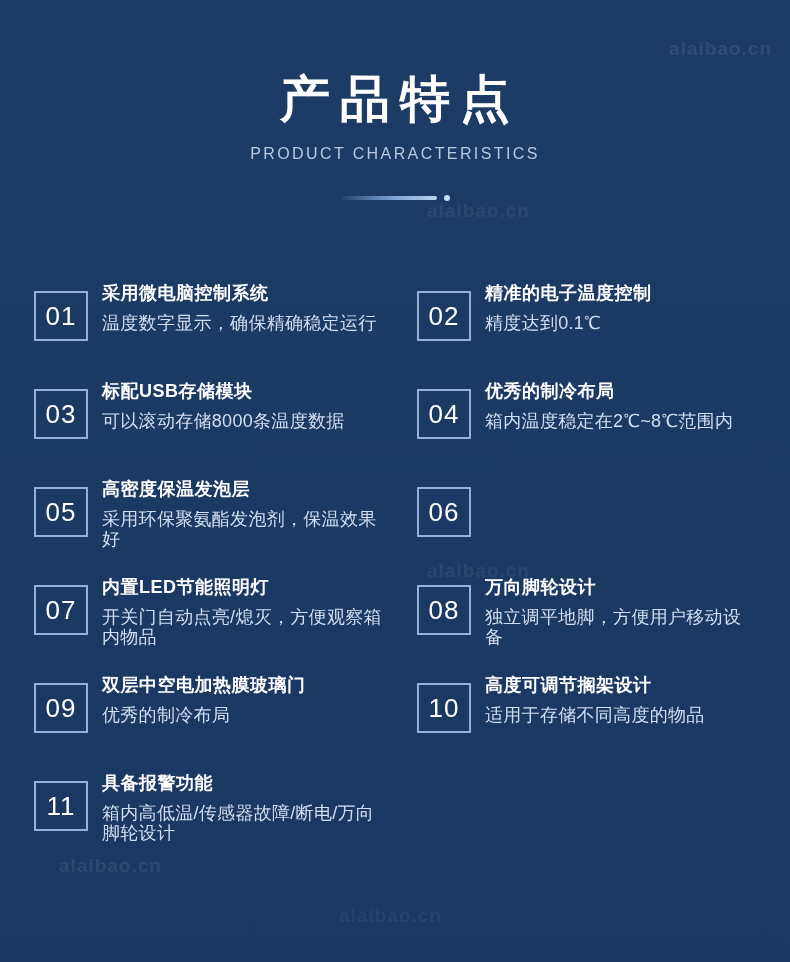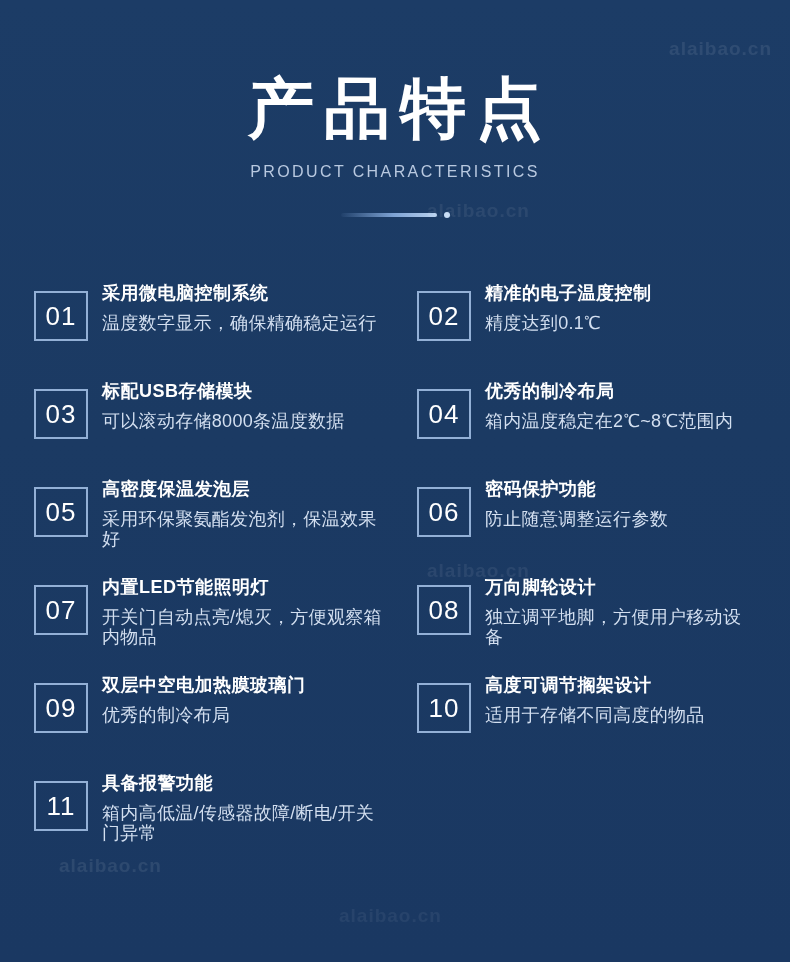--- a/index.html
+++ b/index.html
@@ -40,21 +40,21 @@
   .wm-4 { top: 855px; left: 20px; }
   .wm-5 { top: 905px; left: 300px; color: rgba(255,255,255,0.06); }
 
   
   .header {
     padding-top: 72px;
     text-align: center;
   }
   .title-cn {
     color: #ffffff;
-    font-size: 66px;
+    font-size: 50px;
     font-weight: bold;
     letter-spacing: 10px;
     line-height: 1.1;
     text-indent: 10px;
   }
   .title-en {
     margin-top: 18px;
     color: #b9c9e0;
     font-size: 16px;
     letter-spacing: 2.4px;
@@ -190,24 +190,20 @@
     <div class="feature left">
       <div class="num">05</div>
       <div class="txt">
         <div class="f-title">高密度保温发泡层</div>
         <div class="f-desc">采用环保聚氨酯发泡剂，保温效果好</div>
       </div>
     </div>
 
     <div class="feature right">
       <div class="num">06</div>
-      <div class="txt">
-        <div class="f-title">密码保护功能</div>
-        <div class="f-desc">防止随意调整运行参数</div>
-      </div>
     </div>
 
     <div class="feature left">
       <div class="num">07</div>
       <div class="txt">
         <div class="f-title">内置LED节能照明灯</div>
         <div class="f-desc">开关门自动点亮/熄灭，方便观察箱内物品</div>
       </div>
     </div>
 
@@ -232,18 +228,18 @@
       <div class="txt">
         <div class="f-title">高度可调节搁架设计</div>
         <div class="f-desc">适用于存储不同高度的物品</div>
       </div>
     </div>
 
     <div class="feature left">
       <div class="num">11</div>
       <div class="txt">
         <div class="f-title">具备报警功能</div>
-        <div class="f-desc">箱内高低温/传感器故障/断电/开关门异常</div>
+        <div class="f-desc">箱内高低温/传感器故障/断电/万向脚轮设计</div>
       </div>
     </div>
 
   </div>
 </div>
 
 </body></html>

